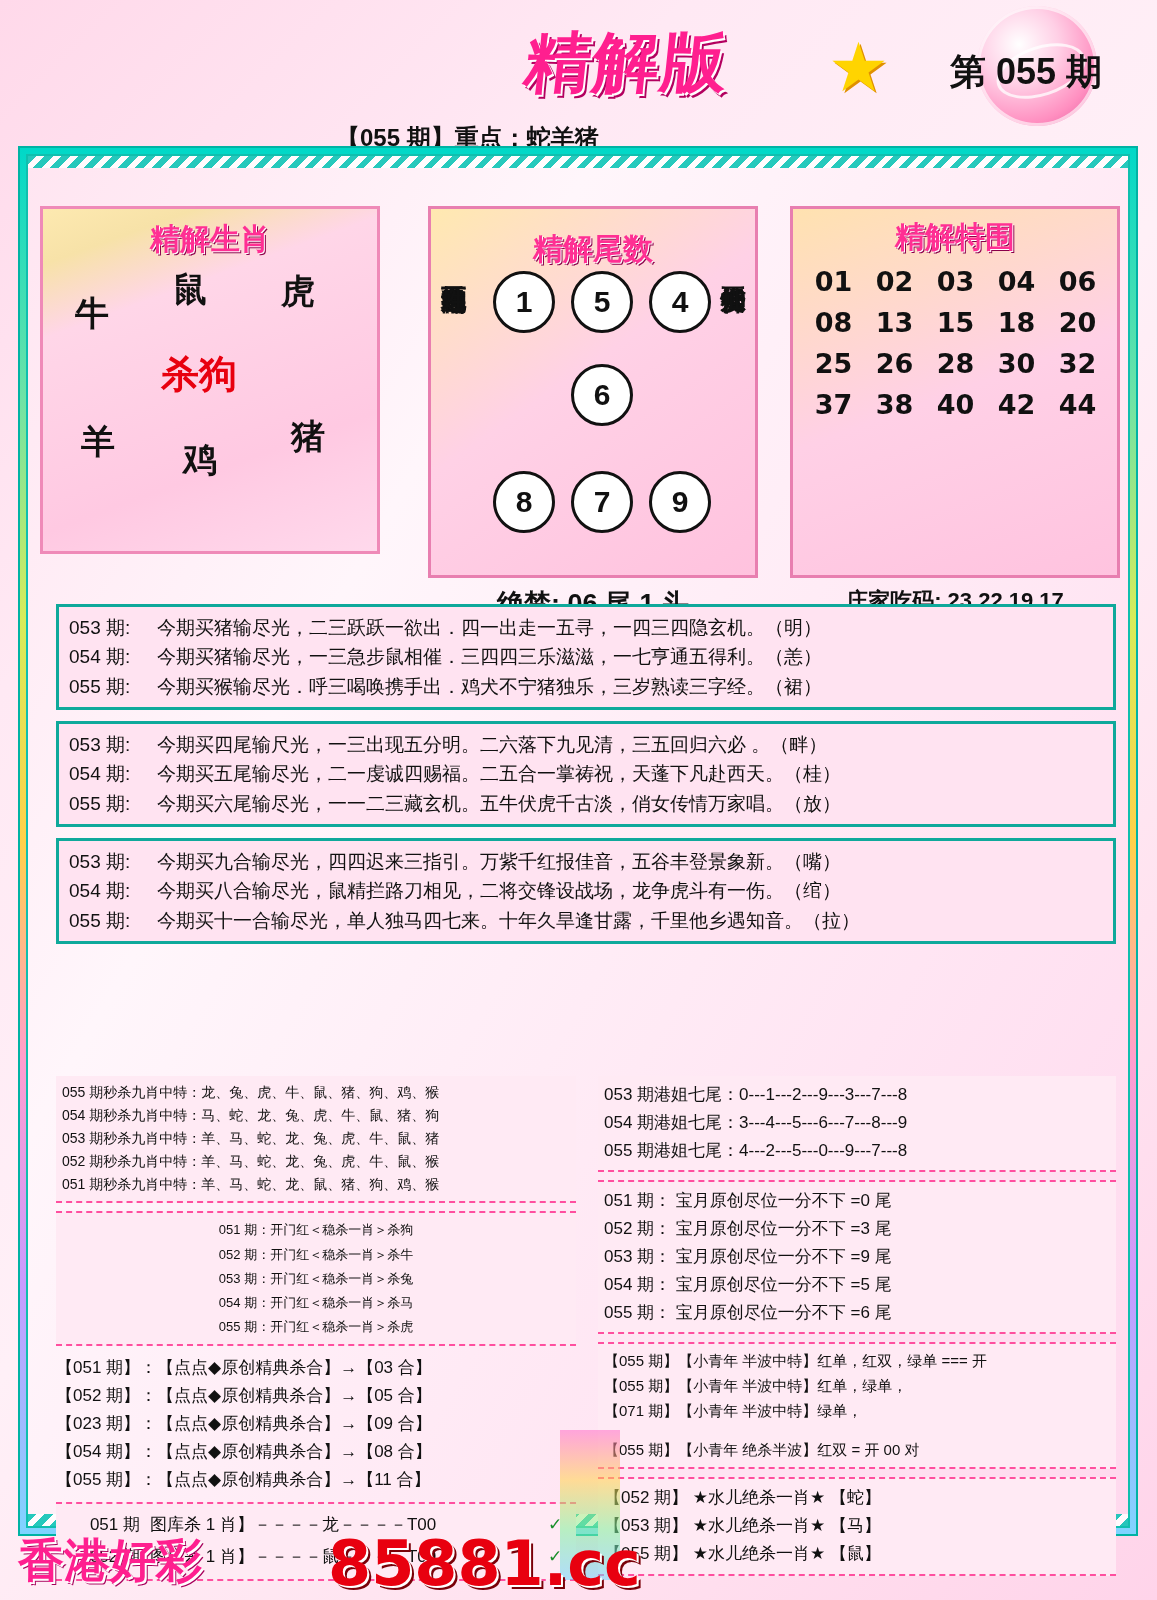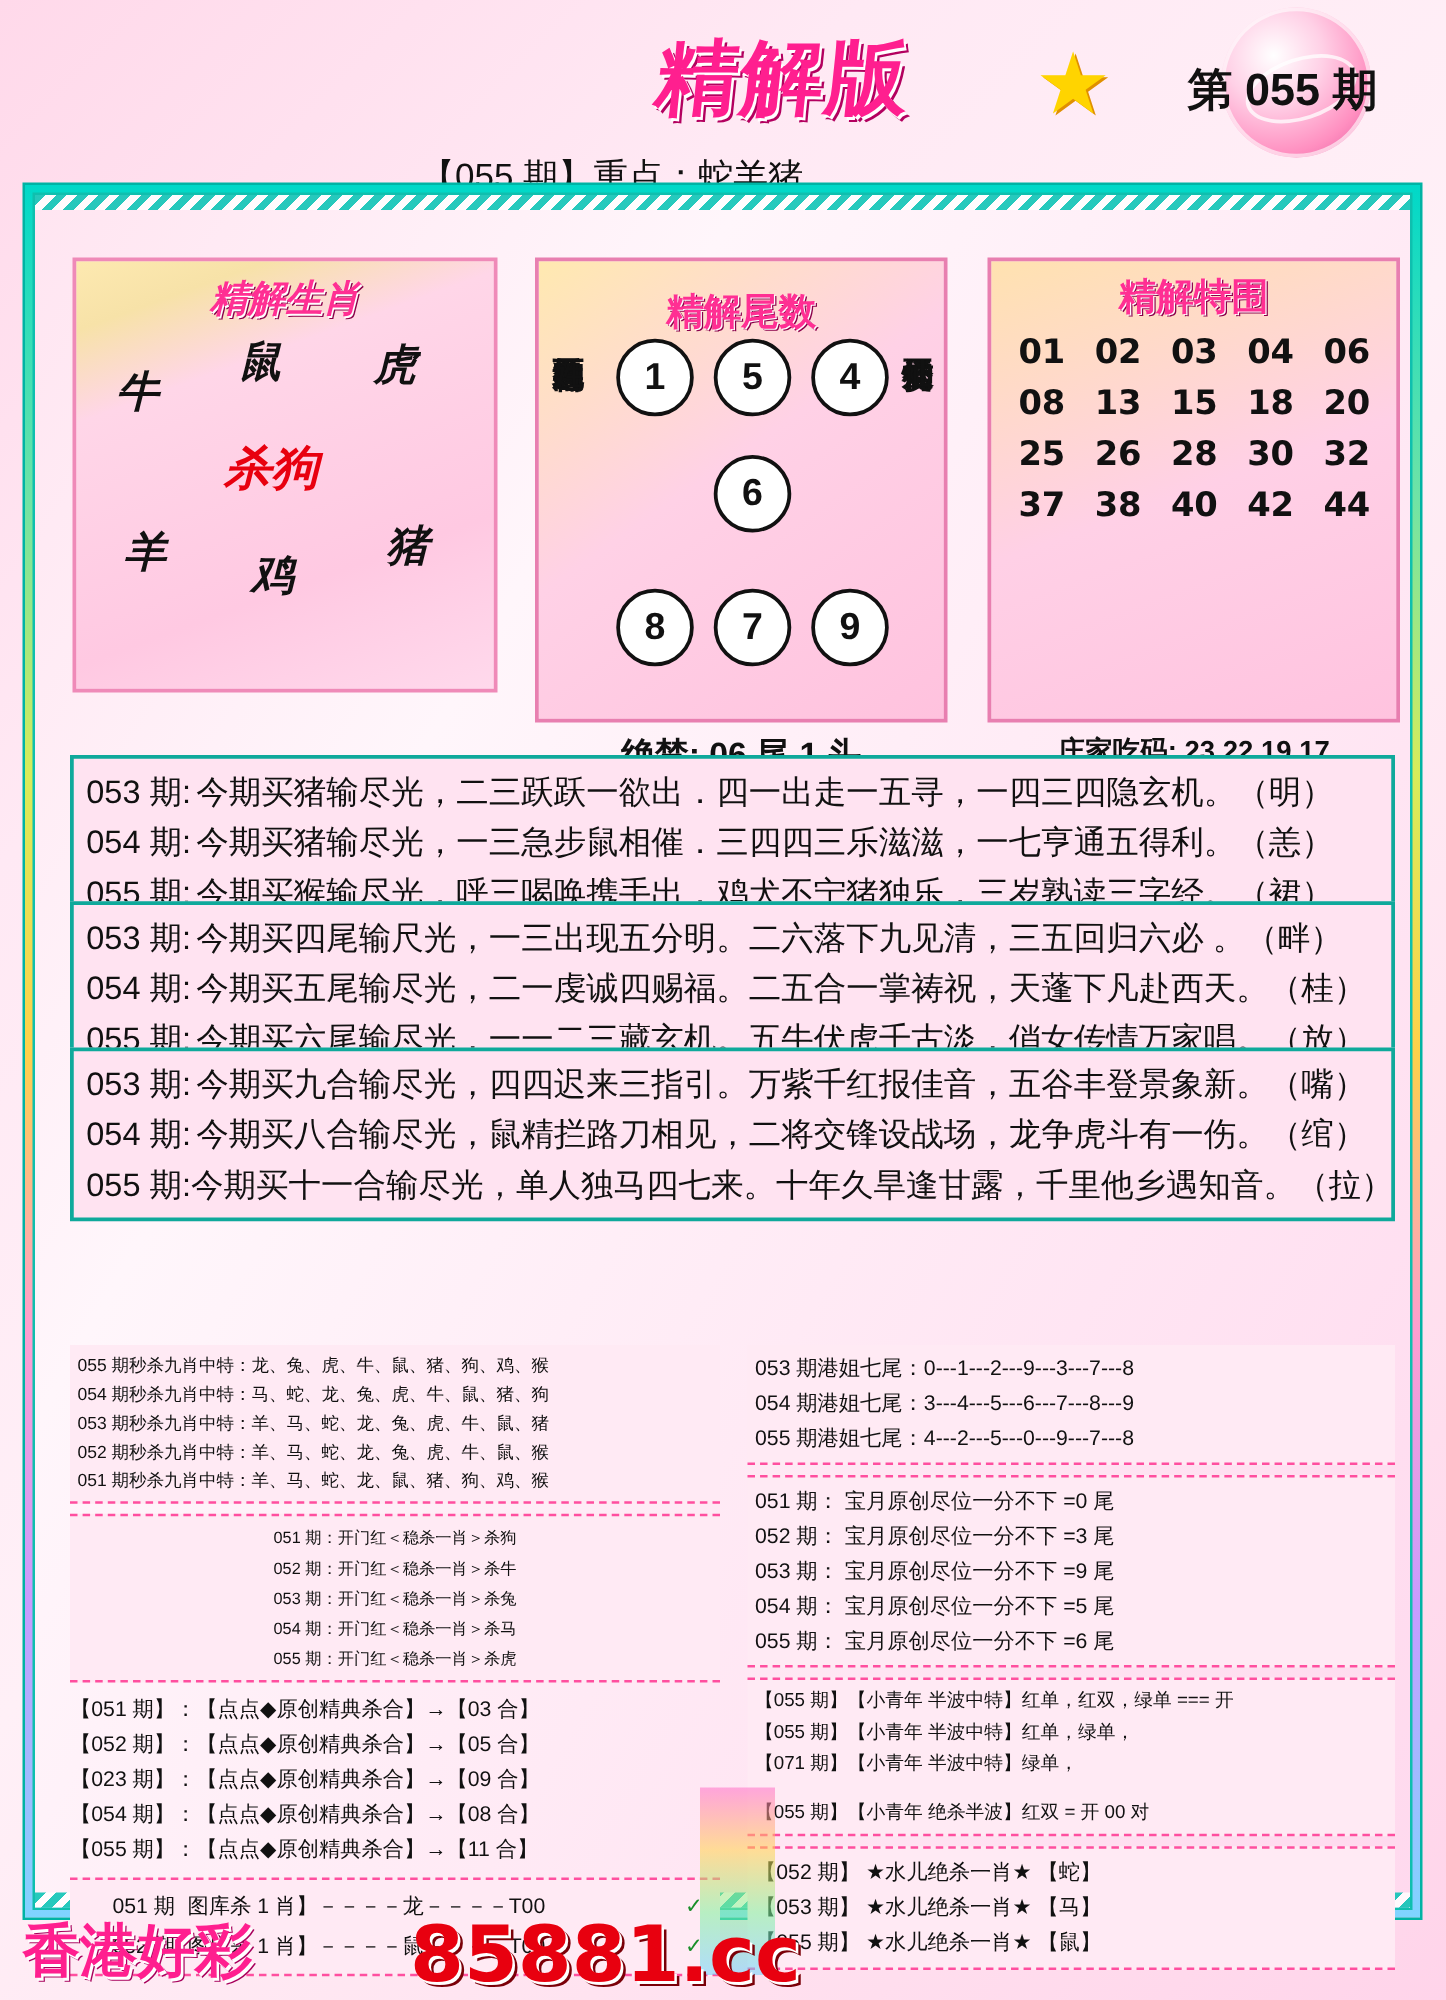--- a/index.html
+++ b/index.html
@@ -12,43 +12,43 @@
   #header{position:absolute;left:0;top:0;width:1157px;height:128px;}
   #logo-ball{position:absolute;right:60px;top:6px;width:120px;height:120px;border-radius:50%;
     background:radial-gradient(circle at 35% 32%,#ffffff 0%,#ffd0e6 35%,#ff8fc0 70%,#e0559a 100%);
     box-shadow:0 0 0 3px rgba(255,255,255,.6) inset;}
   #logo-ball .ring{position:absolute;left:18px;top:40px;width:86px;height:44px;border:3px solid rgba(255,255,255,.75);border-radius:50%;transform:rotate(-18deg);}
   #title-main{position:absolute;left:525px;top:18px;font-size:66px;font-weight:bold;
     font-family:"DejaVu Sans",sans-serif;color:#ff1f8f;letter-spacing:2px;
     text-shadow:2px 2px 0 #fff,4px 4px 0 #b3005f;transform:skewX(-6deg);}
   #title-star{position:absolute;left:828px;top:28px;font-size:68px;color:#ffd400;text-shadow:2px 2px 0 #e09000;}
   #issue-label{position:absolute;left:950px;top:48px;font-size:36px;font-weight:bold;color:#111;}
-  #focus-line{position:absolute;left:336px;top:122px;font-size:28px;font-weight:normal;color:#111;}
+  #focus-line{position:absolute;left:336px;top:122px;font-size:24px;font-weight:bold;color:#111;}
   #focus-line .num{color:#111;}
   #focus-line .zx{color:#111;}
 
   
   #frame{position:absolute;left:18px;top:146px;width:1120px;height:1390px;
     background:linear-gradient(180deg,#00d8c8 0%,#6fe3a6 18%,#d8ec5a 34%,#ffd14a 50%,#ff9ecf 66%,#c89bff 82%,#7fd4ff 100%);
     padding:6px;box-sizing:border-box;border:2px solid #00b3a4;}
   #frame-inner{position:relative;width:100%;height:100%;
     background:linear-gradient(120deg,#ffe5f1 0%,#fff6fb 30%,#ffeaf5 60%,#ffd9ee 100%);
     border:2px solid #0fbfae;box-sizing:border-box;}
   .zig{position:absolute;left:0;right:0;height:12px;
     background:repeating-linear-gradient(135deg,#00c2b2 0 6px,#ffffff 6px 12px);opacity:.85;}
   .zig.top{top:0;}
   .zig.bot{bottom:0;}
 
   
   .panel{position:absolute;box-sizing:border-box;}
   .panel-title{text-align:center;font-size:30px;font-weight:bold;color:#ff2f93;
     font-family:"DejaVu Sans",sans-serif;text-shadow:1px 1px 0 #fff,2px 2px 0 #8a004a;}
-  #p1{left:30px;top:50px;width:340px;height:348px;
+  #p1{left:12px;top:50px;width:340px;height:348px;
     background:linear-gradient(160deg,#fde9b0 0%,#f7e2a8 12%,#ffd6e8 28%,#ffc9e2 70%,#ffd9ec 100%);
-    border:3px solid #ef8ab8;font-style:italic;}
+    border:3px solid #ef8ab8;}
   #p1 .zodiac{position:absolute;font-size:34px;font-weight:bold;color:#111;
     font-family:"DejaVu Sans",serif;}
   #p1 .kill{position:absolute;font-size:38px;font-weight:bold;color:#e8000f;left:118px;top:140px;}
   #p1-note{position:absolute;left:28px;top:455px;width:340px;height:52px;
     background:#ffd3e8;border:3px solid #111;display:flex;align-items:center;justify-content:center;
     font-size:27px;font-weight:bold;color:#111;}
 
   #p2{left:400px;top:50px;width:330px;height:372px;
     background:linear-gradient(145deg,#ffe9b0,#ffd1e6 45%,#ffc2de);border:3px solid #e87fb0;}
   #p2 .vtext{position:absolute;writing-mode:vertical-rl;font-size:25px;font-weight:bold;color:#111;line-height:1.05;}
@@ -60,21 +60,21 @@
   #p3{left:762px;top:50px;width:330px;height:372px;
     background:linear-gradient(160deg,#ffe2b0,#ffd0e6 50%,#ffc3df);border:3px solid #e87fb0;}
   #p3-grid{position:absolute;left:775px;top:110px;width:305px;display:grid;grid-template-columns:repeat(5,1fr);
     row-gap:10px;}
   #p3-grid div{text-align:center;font-size:27px;font-weight:bold;color:#111;font-family:"DejaVu Sans",sans-serif;}
   #p3-eat{position:absolute;left:762px;top:430px;width:330px;text-align:center;font-size:22px;font-weight:bold;color:#111;}
 
   
   .verse-block{position:absolute;left:28px;width:1060px;box-sizing:border-box;
     background:#ffe3f1;border:3px solid #0fa99b;padding:6px 10px;}
-  .verse-row{display:flex;align-items:center;font-size:26px;color:#111;line-height:1.55;white-space:nowrap;}
+  .verse-row{display:flex;align-items:center;font-size:19px;color:#111;line-height:1.55;white-space:nowrap;}
   .verse-row .per{width:88px;font-weight:normal;}
   .verse-row .txt{flex:1;}
 
   
   .col{position:absolute;box-sizing:border-box;}
   #colL{left:28px;top:920px;width:520px;}
   #colR{left:570px;top:920px;width:518px;}
 
   .box{box-sizing:border-box;background:#ffeaf4;border-top:2px dashed #ff4f9f;border-bottom:2px dashed #ff4f9f;
     padding:5px 6px;margin-bottom:8px;}

